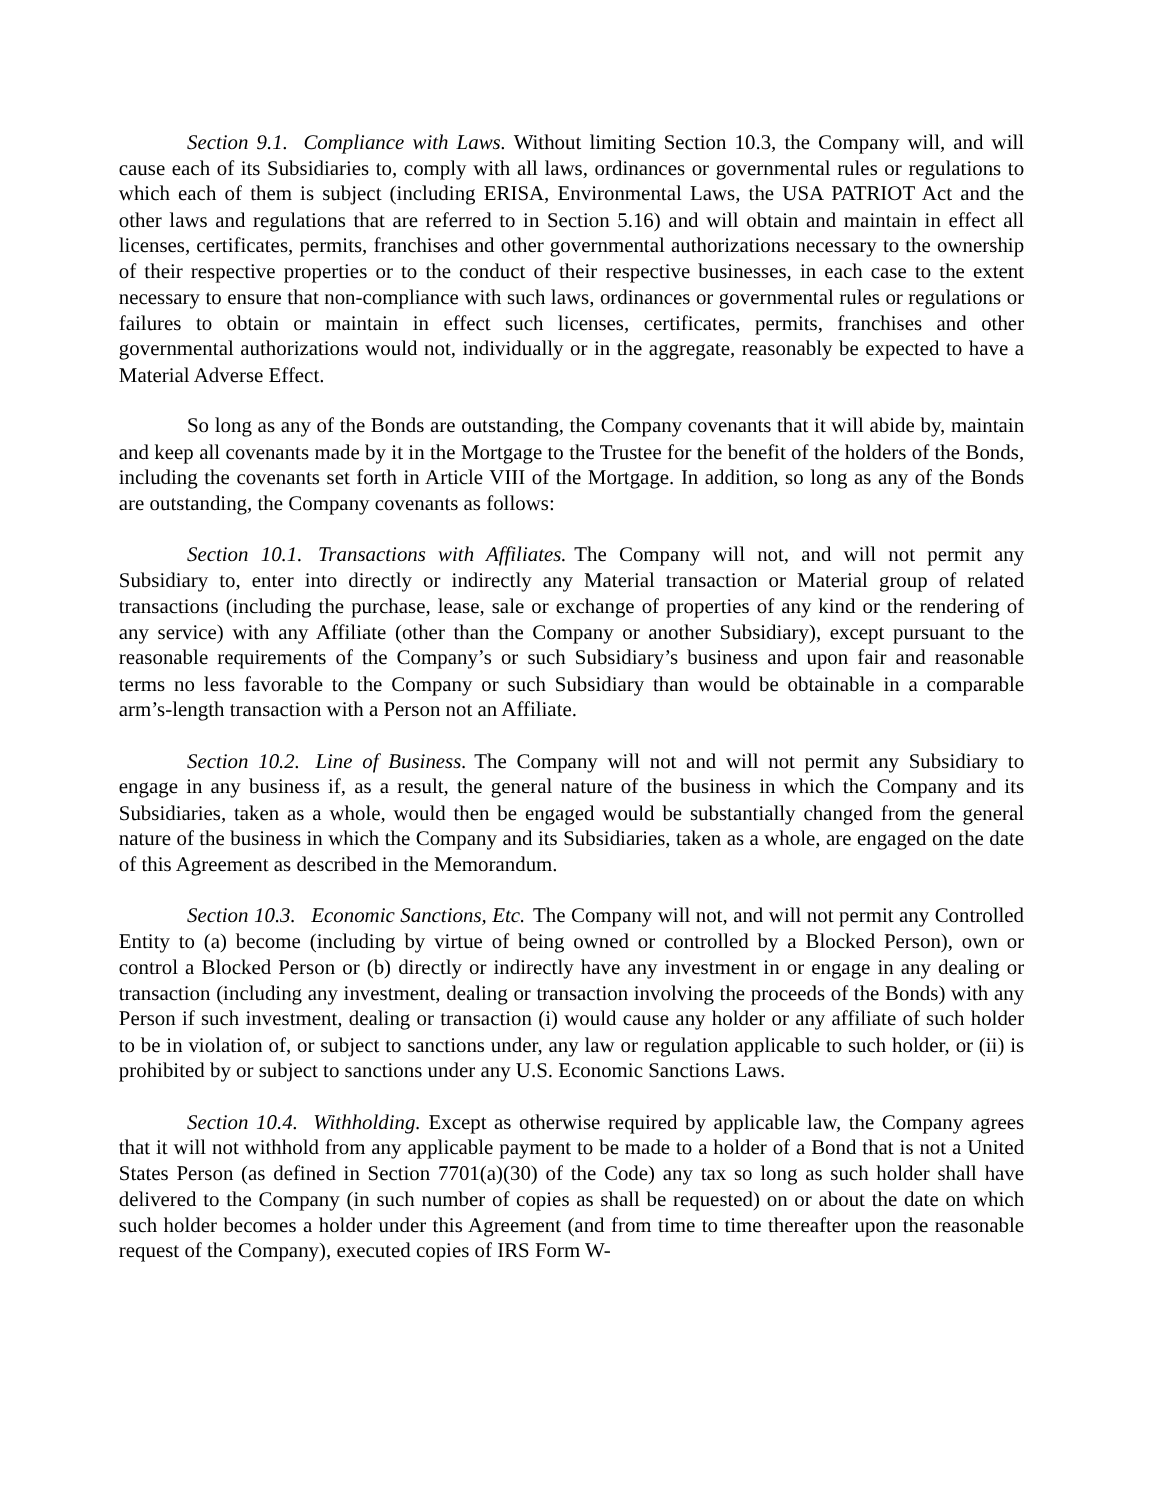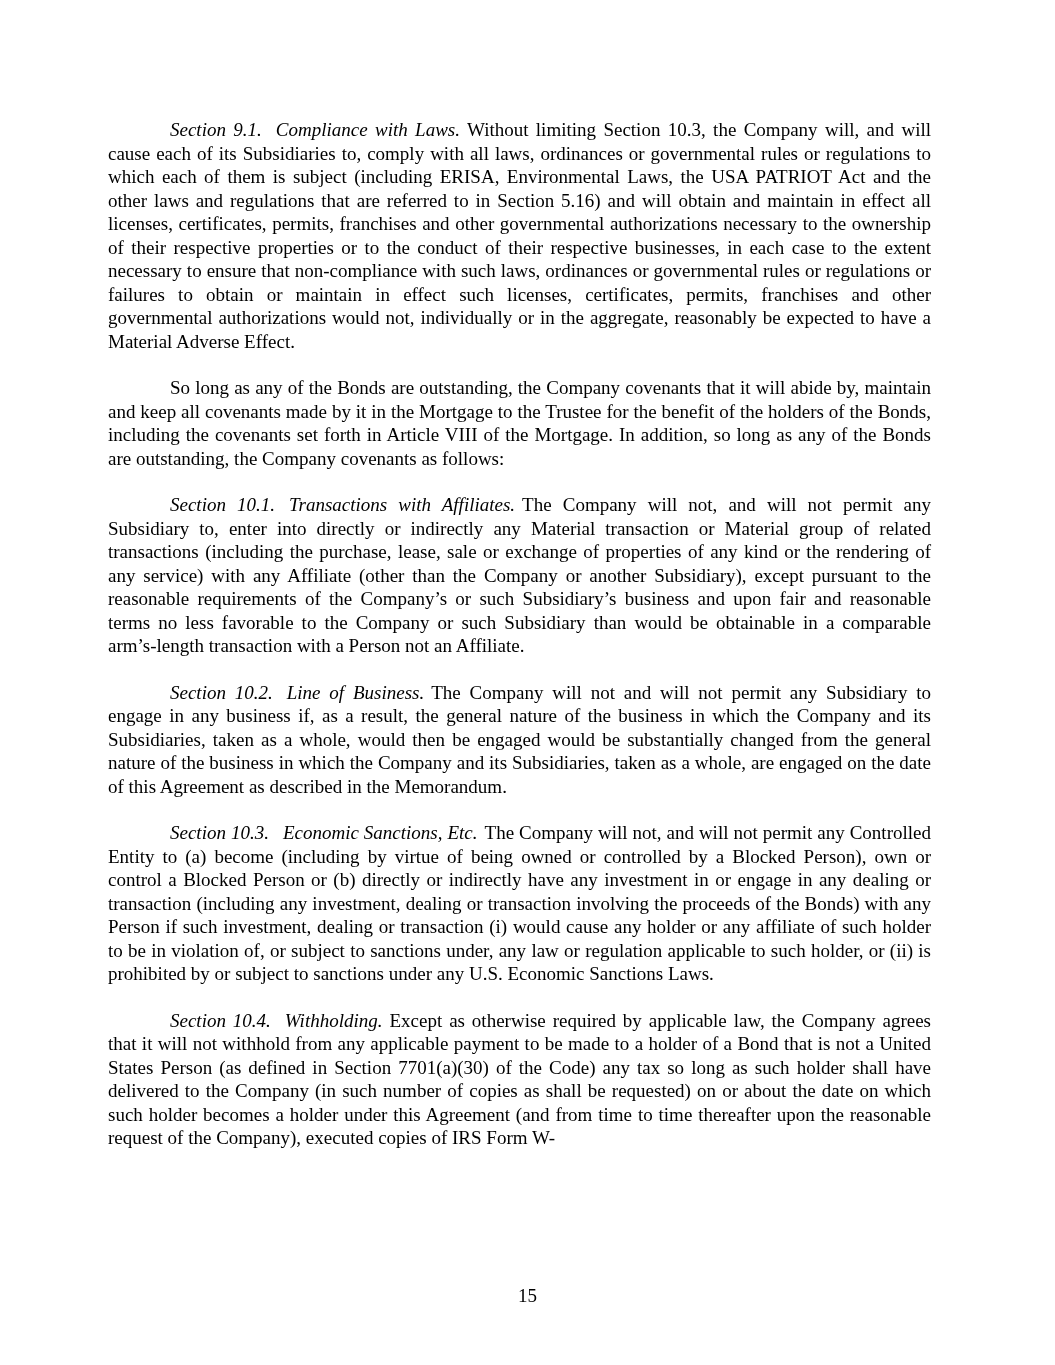--- a/index.html
+++ b/index.html
@@ -53,14 +53,13 @@
     <p class="para indent"><span class="it">Section 10.1.</span><span class="it sec-title">Transactions with Affiliates.</span><span class="sec-body">The Company will not, and will not permit any Subsidiary to, enter into directly or indirectly any Material transaction or Material group of related transactions (including the purchase, lease, sale or exchange of properties of any kind or the rendering of any service) with any Affiliate (other than the Company or another Subsidiary), except pursuant to the reasonable requirements of the Company’s or such Subsidiary’s business and upon fair and reasonable terms no less favorable to the Company or such Subsidiary than would be obtainable in a comparable arm’s-length transaction with a Person not an Affiliate.</span></p>
 
     <p class="para indent"><span class="it">Section 10.2.</span><span class="it sec-title">Line of Business.</span><span class="sec-body">The Company will not and will not permit any Subsidiary to engage in any business if, as a result, the general nature of the business in which the Company and its Subsidiaries, taken as a whole, would then be engaged would be substantially changed from the general nature of the business in which the Company and its Subsidiaries, taken as a whole, are engaged on the date of this Agreement as described in the Memorandum.</span></p>
 
     <p class="para indent"><span class="it">Section 10.3.</span><span class="it sec-title">Economic Sanctions, Etc.</span><span class="sec-body">The Company will not, and will not permit any Controlled Entity to (a) become (including by virtue of being owned or controlled by a Blocked Person), own or control a Blocked Person or (b) directly or indirectly have any investment in or engage in any dealing or transaction (including any investment, dealing or transaction involving the proceeds of the Bonds) with any Person if such investment, dealing or transaction (i) would cause any holder or any affiliate of such holder to be in violation of, or subject to sanctions under, any law or regulation applicable to such holder, or (ii) is prohibited by or subject to sanctions under any U.S. Economic Sanctions Laws.</span></p>
 
     <p class="para indent"><span class="it">Section 10.4.</span><span class="it sec-title">Withholding.</span><span class="sec-body">Except as otherwise required by applicable law, the Company agrees that it will not withhold from any applicable payment to be made to a holder of a Bond that is not a United States Person (as defined in Section 7701(a)(30) of the Code) any tax so long as such holder shall have delivered to the Company (in such number of copies as shall be requested) on or about the date on which such holder becomes a holder under this Agreement (and from time to time thereafter upon the reasonable request of the Company), executed copies of IRS Form W-</span></p>
 
   </div>
 
-  <div class="page-number">15</div>
 </div>
 
 </body></html>

